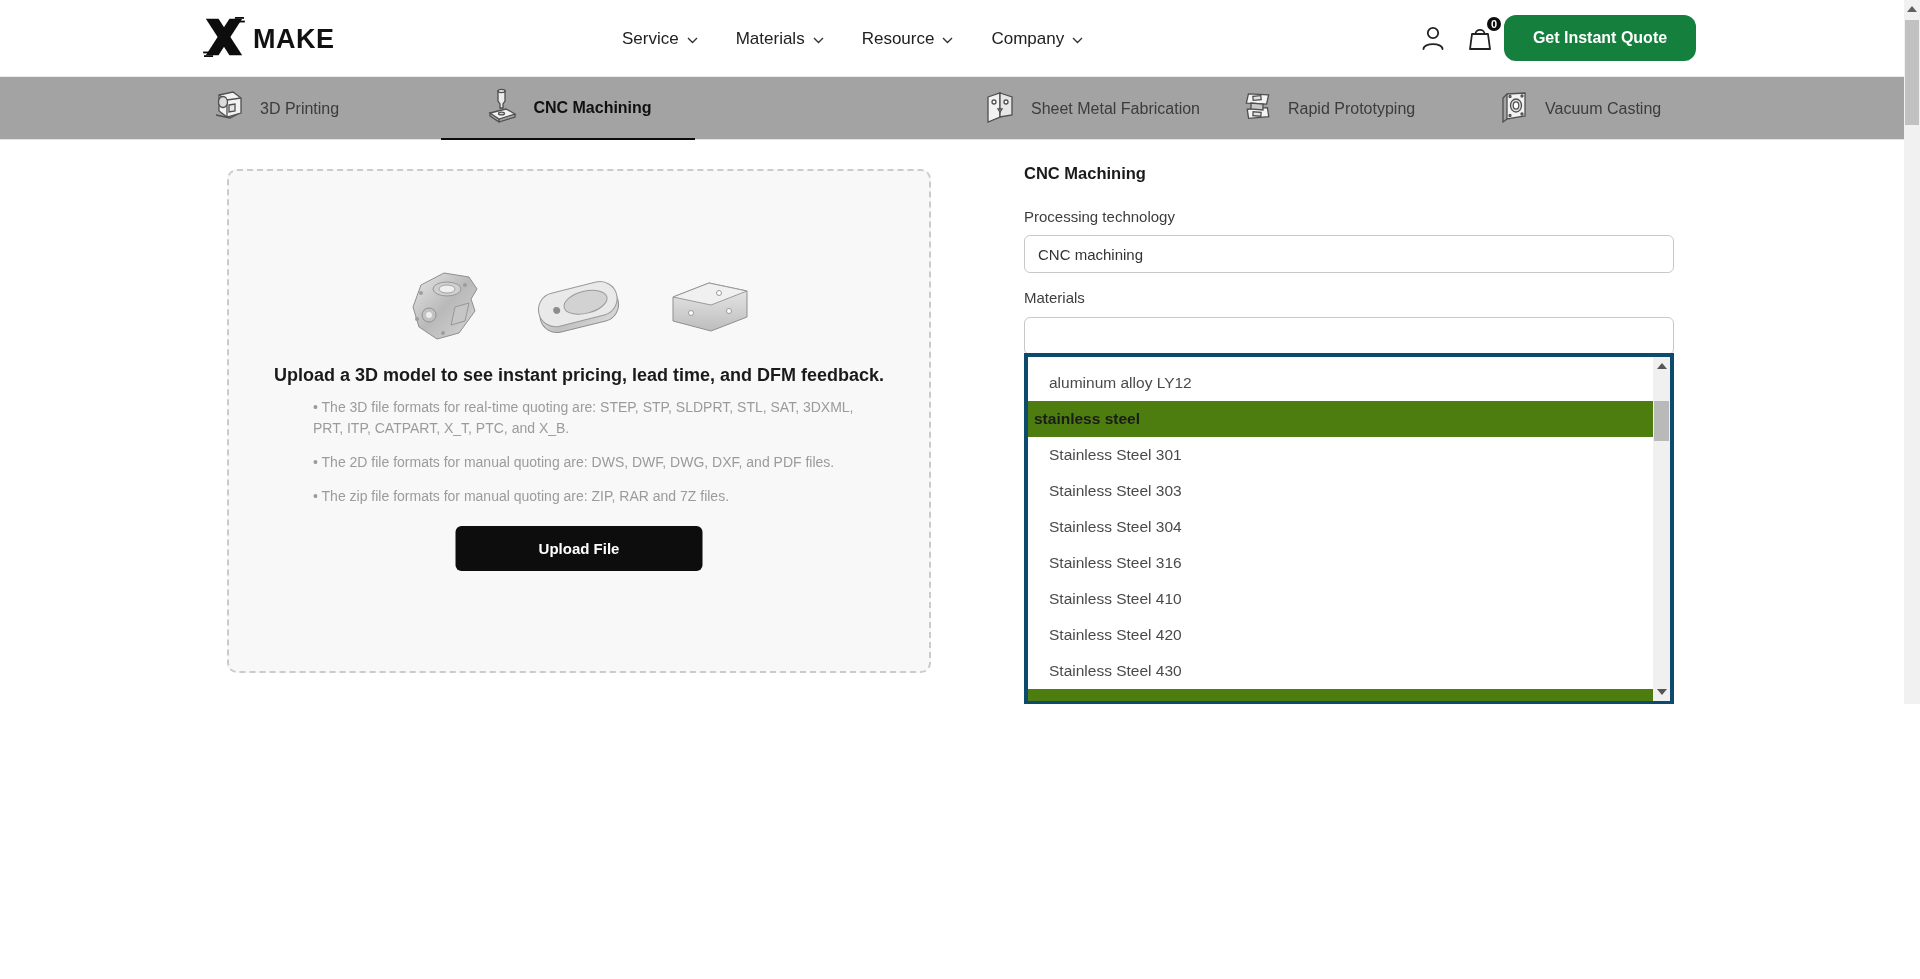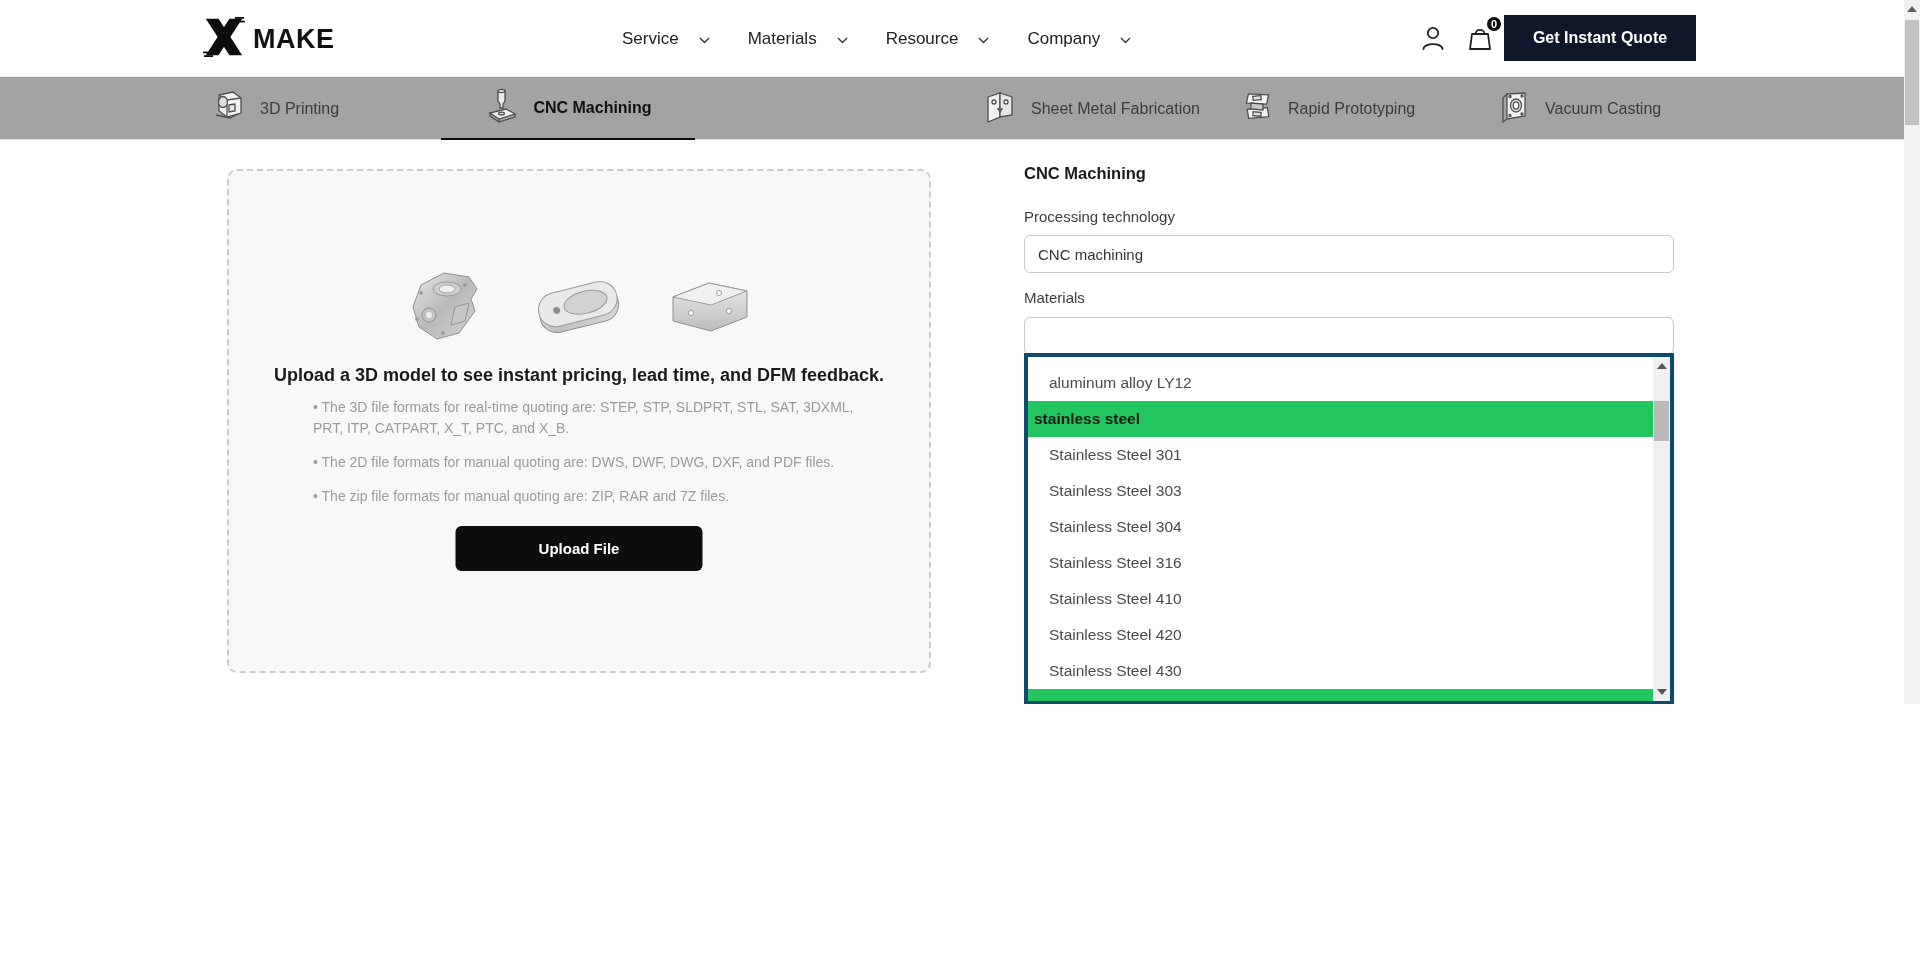--- a/index.html
+++ b/index.html
@@ -4,27 +4,27 @@
 <style>
   html,body{margin:0;padding:0;background:#fff;}
   *{box-sizing:border-box;font-family:"Liberation Sans",sans-serif;}
   #page{position:relative;width:1920px;height:704px;background:#fff;overflow:hidden;}
 
   
   .header{position:absolute;left:0;top:0;width:1920px;height:77px;background:#fff;border-bottom:1px solid #ececec;}
   .logo{position:absolute;left:202px;top:17px;display:flex;align-items:center;gap:7px;}
   .logo-text{font-size:27px;font-weight:bold;color:#111;letter-spacing:.5px;}
   .nav{position:absolute;left:622px;top:0;height:77px;display:flex;align-items:center;gap:38px;}
-  .nav-item{display:flex;align-items:center;gap:20px;font-size:17px;color:#212121;cursor:pointer;}
+  .nav-item{display:flex;align-items:center;gap:8px;font-size:17px;color:#212121;cursor:pointer;}
   .hdr-icons{position:absolute;left:1420px;top:24px;display:flex;align-items:flex-start;gap:20px;}
   .bag-wrap{position:relative;}
   .badge{position:absolute;right:-9px;top:-9px;width:18px;height:18px;border-radius:50%;background:#0d0d0d;color:#fff;
          font-size:11px;font-weight:bold;display:flex;align-items:center;justify-content:center;border:2px solid #fff;}
-  .cta-btn{position:absolute;left:1504px;top:15px;width:192px;height:46px;background:#0f172a;color:#fff;border:none;
-           border-radius:0;font-size:16px;font-weight:bold;cursor:pointer;}
+  .cta-btn{position:absolute;left:1504px;top:15px;width:192px;height:46px;background:#15803d;color:#fff;border:none;
+           border-radius:12px;font-size:16px;font-weight:bold;cursor:pointer;}
 
   
   .tabbar{position:absolute;left:0;top:77px;width:1920px;height:63px;background:#a3a3a3;border-bottom:1px solid #e2e2e2;}
   .tab{position:absolute;top:0;height:63px;display:flex;align-items:center;gap:13px;cursor:pointer;}
   .tab .tlabel{font-size:16px;color:#3c3c3c;white-space:nowrap;}
   .tab.active{justify-content:center;border-bottom:2px solid #0d0d0d;}
   .tab.active .tlabel{font-weight:bold;color:#101010;}
   .ticon{flex:0 0 auto;}
 
   
@@ -47,21 +47,21 @@
   .qinput{position:absolute;left:1059px;top:776px;width:533px;height:33px;border:1px solid #c8c8c8;border-radius:6px;
           text-align:center;font-size:15px;color:#222;outline:none;}
 
   
   .mat-textarea{position:absolute;left:1024px;top:687px;width:650px;height:36px;background:#fff;border:1px solid #c8c8c8;
                 border-radius:6px;z-index:1;}
   .grip{position:absolute;right:3px;bottom:3px;}
   .dropdown{position:absolute;left:1024px;top:353px;width:650px;height:352px;background:#fff;border:4px solid #0c4a6e;z-index:2;}
   .dd-list{position:absolute;left:0;top:0;right:17px;bottom:0;overflow:hidden;padding-top:8px;}
   .dd-row{height:36px;display:flex;align-items:center;padding-left:21px;font-size:15.5px;color:#4a4a4a;cursor:pointer;}
-  .dd-row.group{padding-left:6px;font-weight:bold;color:#1b1b1b;background:#22c55e;cursor:default;}
+  .dd-row.group{padding-left:6px;font-weight:bold;color:#1b1b1b;background:#4d7c0f;cursor:default;}
   .dd-sb{position:absolute;right:0;top:0;width:17px;height:100%;background:#f0f0f0;}
   .dd-sb .arr-up{position:absolute;left:4px;top:6px;width:0;height:0;border-left:5px solid transparent;
                  border-right:5px solid transparent;border-bottom:6px solid #555;}
   .dd-sb .thumb{position:absolute;left:1px;top:44px;width:15px;height:40px;background:#b9b9b9;}
   .dd-sb .arr-dn{position:absolute;left:4px;bottom:6px;width:0;height:0;border-left:5px solid transparent;
                  border-right:5px solid transparent;border-top:6px solid #555;}
 
   
   .footer{position:absolute;left:152px;top:927px;width:1602px;height:52px;background:#f1f1f1;}
   .footer .patch1{position:absolute;left:528px;top:0;width:268px;height:52px;background:#f6f6f6;}

